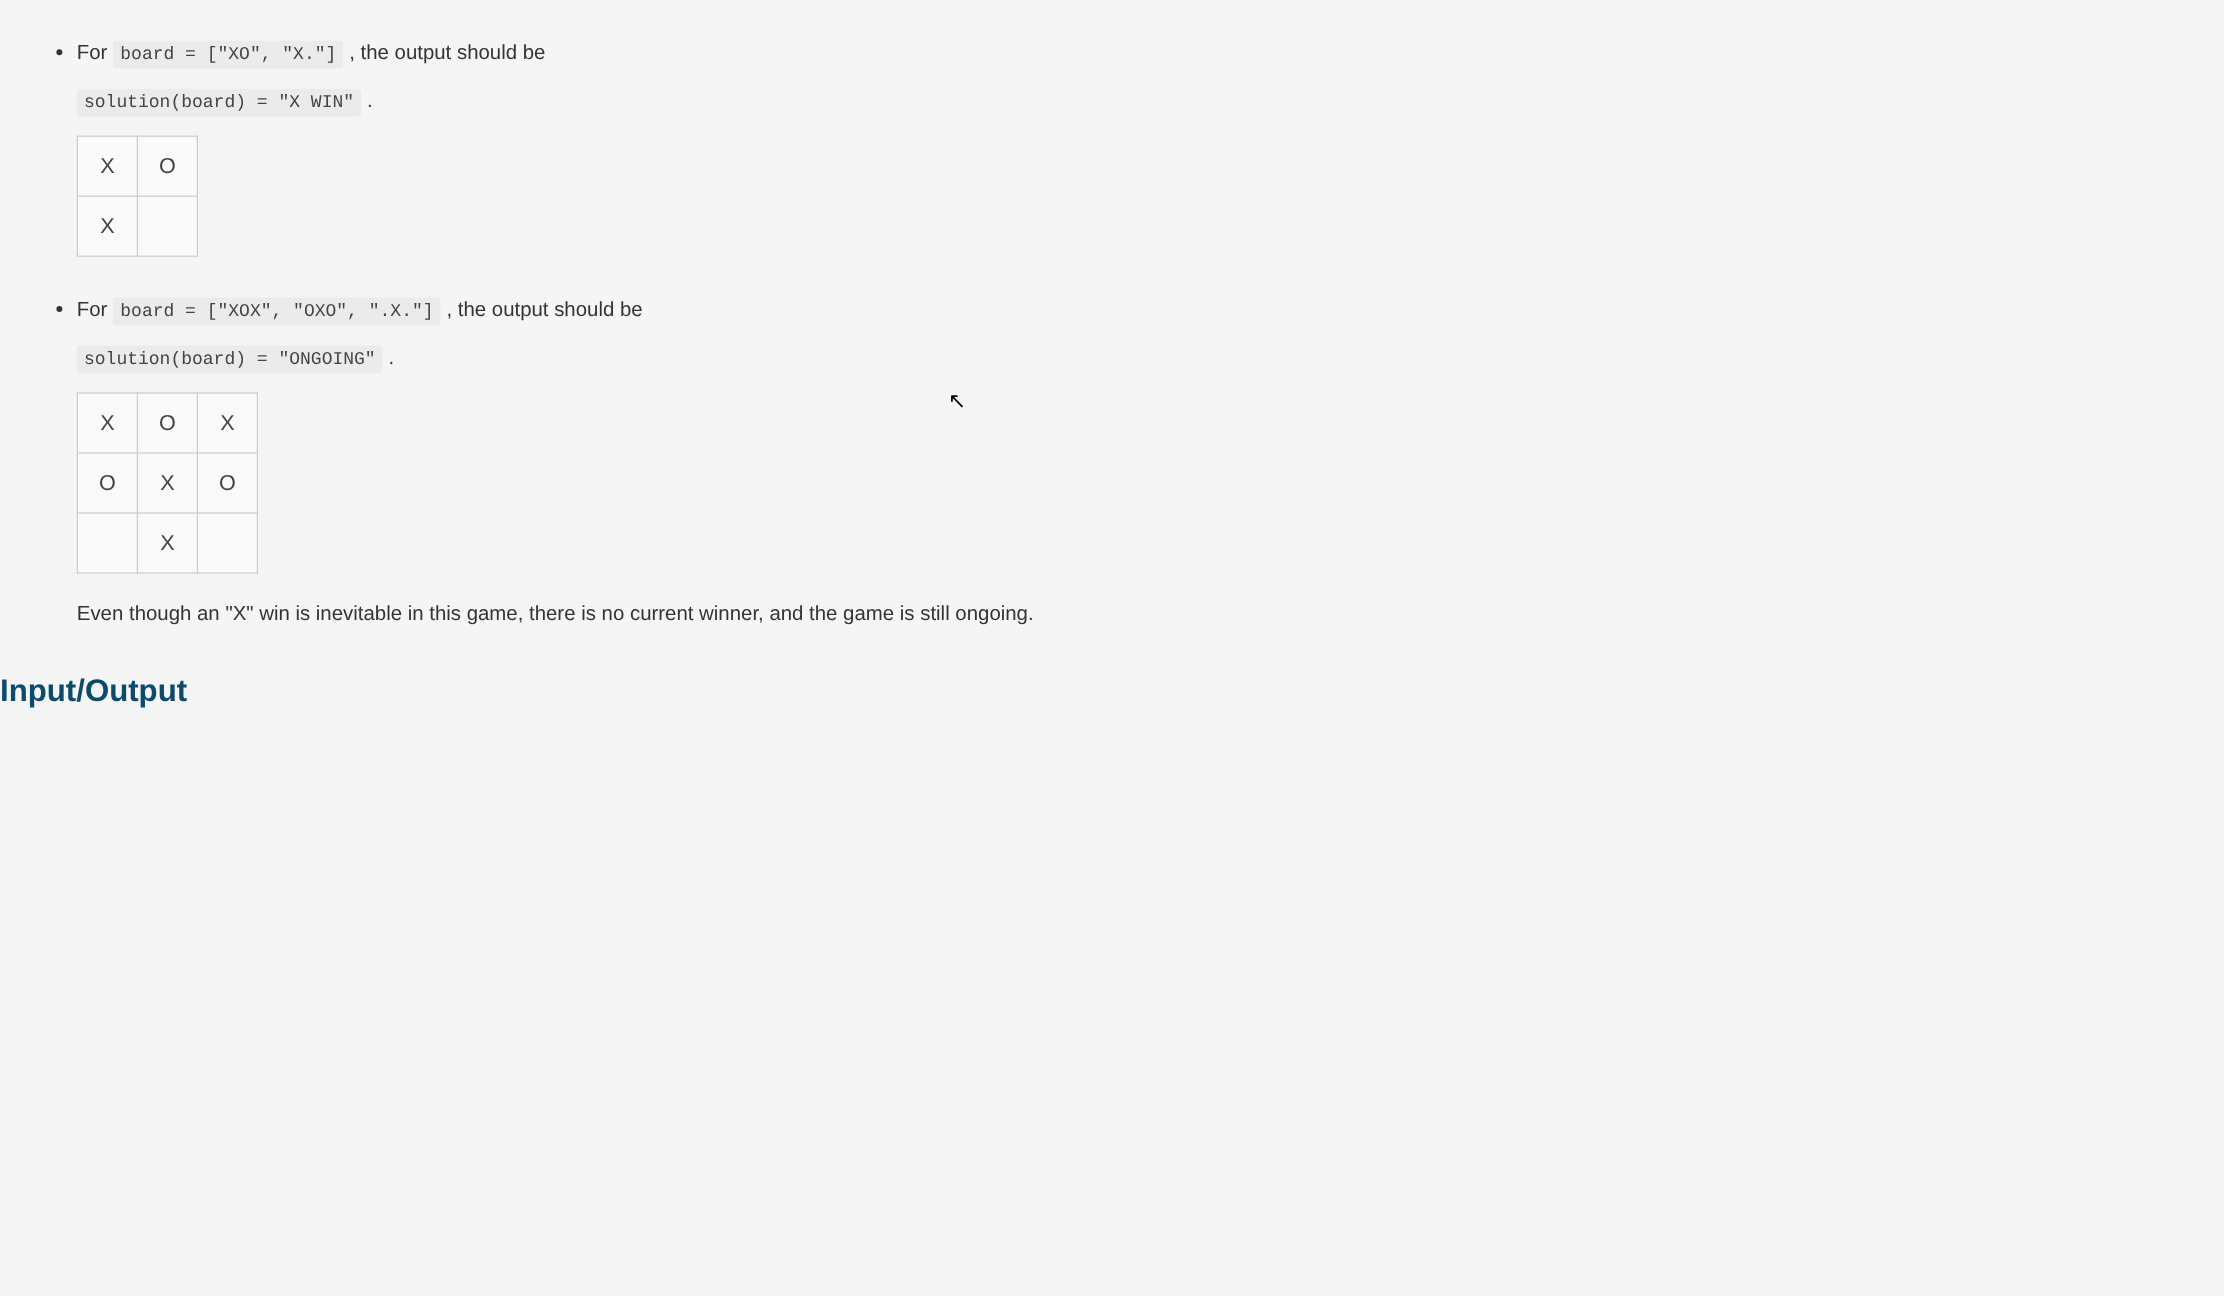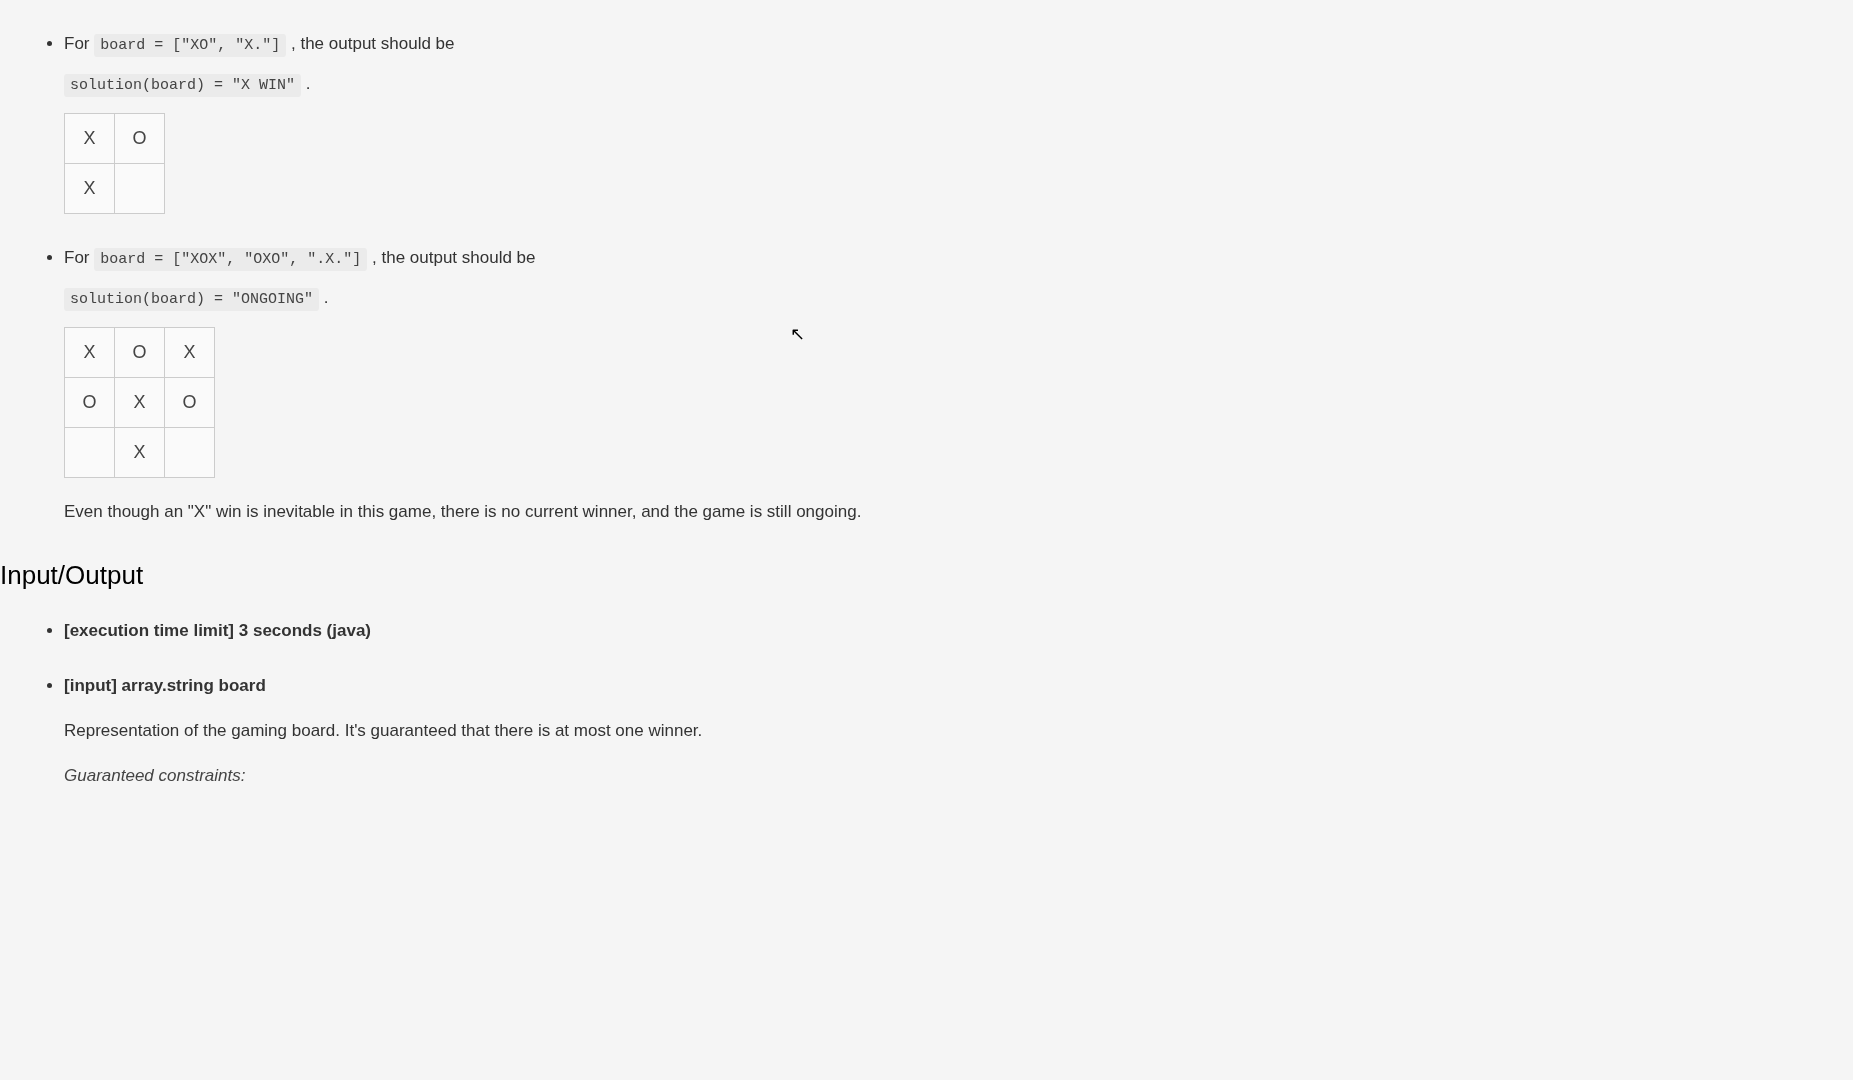--- a/index.html
+++ b/index.html
@@ -50,23 +50,23 @@
       font-size: 18px;
       color: #444;
       background: #fafafa;
     }
     .explanation {
       margin-top: 20px;
       margin-bottom: 30px;
     }
     h2 {
       font-size: 26px;
-      font-weight: 400;
+      font-weight: 700;
       margin: 30px 0 20px 0;
-      color: #000000;
+      color: #0c4a6e;
       margin-left: -40px;
     }
     .io-list {
       list-style: disc;
       padding-left: 24px;
     }
     .io-list > li {
       margin-bottom: 28px;
     }
     .io-desc {
@@ -147,26 +147,16 @@
         </tr>
       </tbody>
         </table>
       <div class="explanation">Even though an "X" win is inevitable in this game, there is no current winner, and the game is still ongoing.</div>
     </li>
 
   </ul>
 
   <h2>Input/Output</h2>
 
-  <ul class="io-list">
-    <li>
-      <span class="bold">[execution time limit] 3 seconds (java)</span>
-    </li>
-    <li>
-      <span class="bold">[input] array.string board</span>
-      <div class="io-desc">Representation of the gaming board. It's guaranteed that there is at most one winner.</div>
-      <div class="constraints-label">Guaranteed constraints:</div>
-    </li>
-  </ul>
 
 </div>
 
 <span class="cursor" style="left:790px; top:320px;">↖</span>
 
 </body></html>

